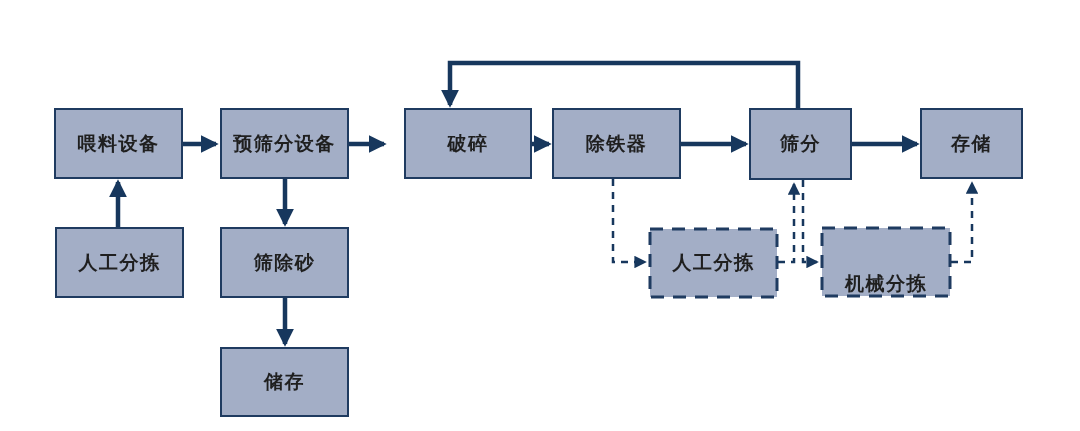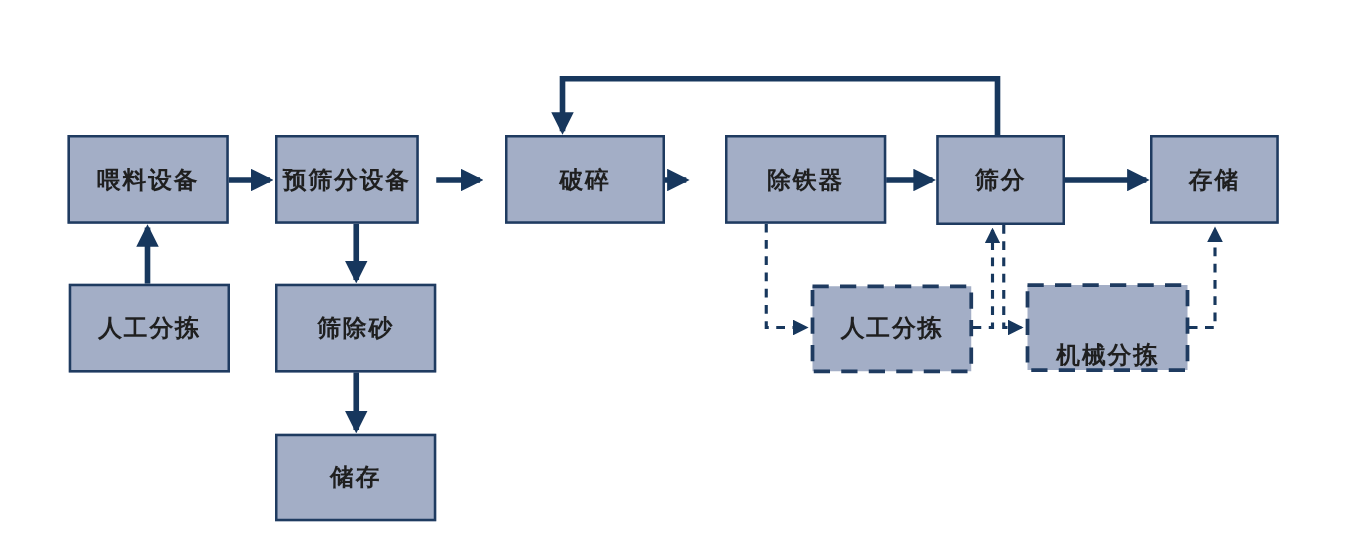--- a/index.html
+++ b/index.html
@@ -24,23 +24,23 @@
   .wire { fill: none; stroke: var(--connector, #17375d); }
   .wire.solid { stroke-width: 4.5px; }
   .wire.dashed { stroke-width: 2.5px; stroke-dasharray: 7 6; }
   .dashed-rect {
     fill: var(--node-fill, #a3aec6);
     stroke: var(--node-border, #1f3b60);
     stroke-width: 3px; stroke-dasharray: 13 9;
   }
   
   #n-feeding        { left: 54px;  top: 108px; width: 129px; height: 71px; }
-  #n-prescreening   { left: 220px; top: 108px; width: 115px; height: 71px; }
+  #n-prescreening   { left: 220px; top: 108px; width: 129px; height: 71px; }
   #n-crushing       { left: 387px; top: 108px; width: 128px; height: 71px; margin-left: 17px; }
-  #n-iron-remover   { left: 580px; top: 108px; width: 129px; height: 71px; }
+  #n-iron-remover   { left: 552px; top: 108px; width: 129px; height: 71px; }
   #n-screening      { left: 749px; top: 108px; width: 103px; height: 72px; }
   #n-storage        { left: 920px; top: 108px; width: 103px; height: 71px; }
   #n-manual-left    { left: 55px;  top: 227px; width: 129px; height: 71px; }
   #n-sand-screening { left: 220px; top: 227px; width: 129px; height: 71px; }
   #n-store          { left: 220px; top: 347px; width: 129px; height: 70px; }
   #n-manual-right   { left: 649px; top: 228px; width: 129px; height: 70px; }
   #n-mechanical     { left: 821px; top: 227px; width: 130px; height: 70px; align-items: flex-end; }
 </style>
 </head>
 <body>

